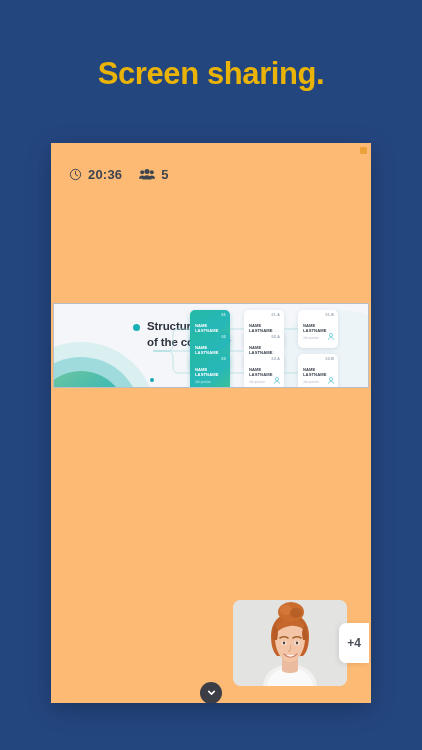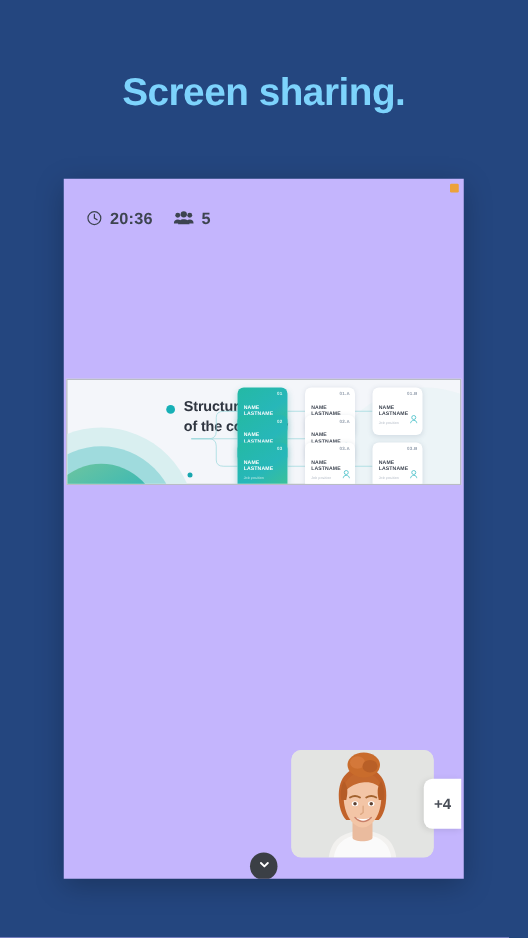--- a/index.html
+++ b/index.html
@@ -8,32 +8,32 @@
     background:#24467f;
     font-family:"Liberation Sans", sans-serif;
     position:relative;
   }
 
   
   .headline {
     position:absolute;
     left:0; right:0; top:56px;
     text-align:center;
-    color:#7dd3fc;
+    color:#eab308;
     font-size:31px;
     font-weight:700;
     letter-spacing:-0.4px;
   }
 
   
   .panel {
     position:absolute;
     left:51px; top:143px;
     width:320px; height:560px;
-    background:#c4b5fd;
+    background:#fdba74;
     box-shadow:0 6px 22px rgba(0,0,0,.25);
     overflow:hidden;
   }
   .corner-marker {
     position:absolute;
     right:4px; top:4px;
     width:7px; height:7px;
     background:#eca23a;
     border-radius:1px;
   }

